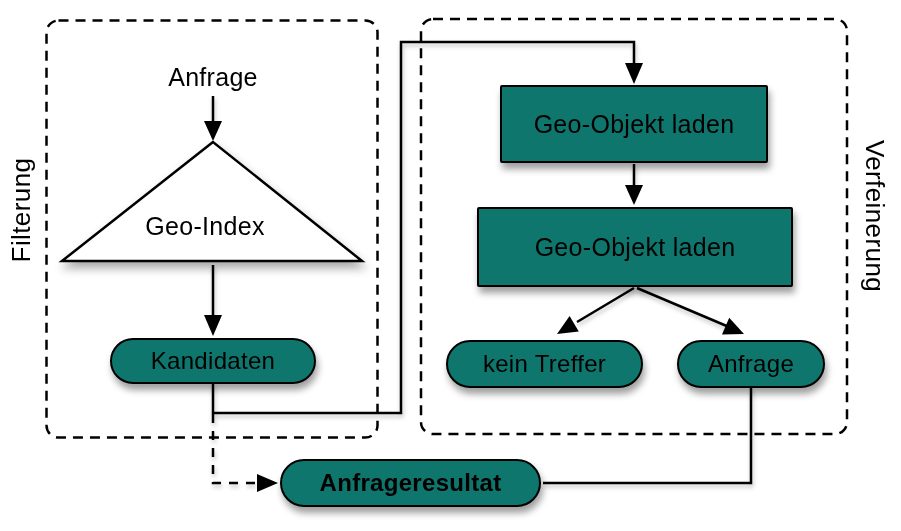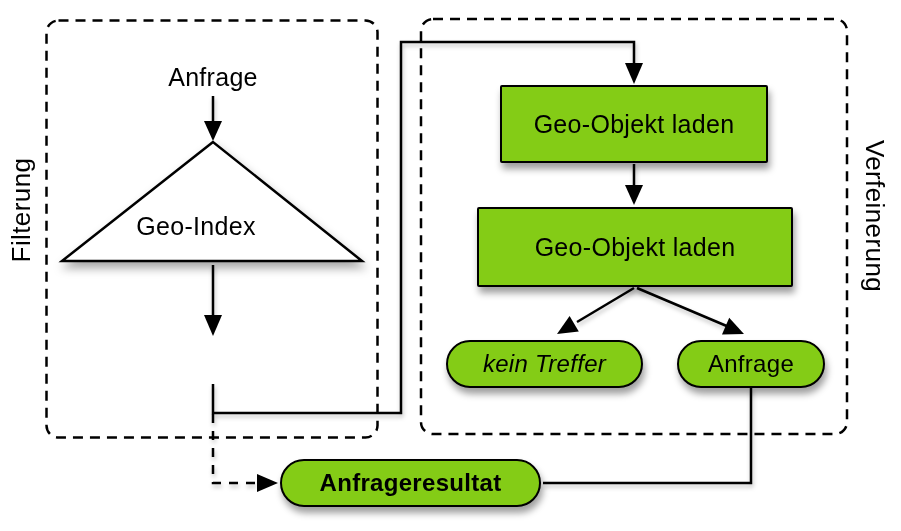--- a/index.html
+++ b/index.html
@@ -9,21 +9,21 @@
     background:#ffffff;
     font-family:"Liberation Sans", sans-serif;
     color:#000;
     overflow:hidden;
   }
   svg{position:absolute;left:0;top:0;overflow:visible;}
   .layer{position:absolute;left:0;top:0;width:901px;height:531px;pointer-events:none;}
   .node{
     position:absolute;
     display:flex;align-items:center;justify-content:center;
-    background:#84cc16;
+    background:#0f766e;
     border:2.5px solid #000;
     font-size:24px;
     letter-spacing:0.3px;
     box-shadow:2px 6px 7px rgba(0,0,0,0.38);
     box-sizing:border-box;
     white-space:nowrap;
   }
   .rect{border-radius:2px;font-size:25px;}
   .capsule{border-radius:999px;}
   .plain-label{
@@ -91,22 +91,23 @@
   <div class="side-label rot-ccw" style="left:-69px;top:190px;width:180px;height:40px;">Filterung</div>
   <div class="side-label rot-cw" style="left:765px;top:196px;width:220px;height:40px;">Verfeinerung</div>
 
   <div class="plain-label" style="left:140px;top:62px;width:146px;height:30px;">Anfrage</div>
 
   <div class="triangle-wrap">
     <svg width="314" height="132" viewBox="0 0 314 132">
       <polygon points="157,7 6,126 306,126" fill="#ffffff" stroke="#000" stroke-width="2.5" stroke-linejoin="miter"></polygon>
     </svg>
   </div>
-  <div class="plain-label" style="left:76px;top:210px;width:240px;height:32px;">Geo-Index</div>
+  <div class="plain-label" style="left:85px;top:210px;width:240px;height:32px;">Geo-Index</div>
 
   <div class="node rect" style="left:500px;top:85px;width:268px;height:78px;">Geo-Objekt laden</div>
   <div class="node rect" style="left:477px;top:207px;width:316px;height:80px;">Geo-Objekt laden</div>
 
-  <div class="node capsule" style="left:446px;top:340px;width:197px;height:48px;font-style:italic;">kein Treffer</div>
+  <div class="node capsule" style="left:110px;top:338px;width:206px;height:46px;">Kandidaten</div>
+  <div class="node capsule" style="left:446px;top:340px;width:197px;height:48px;">kein Treffer</div>
   <div class="node capsule" style="left:677px;top:340px;width:148px;height:48px;">Anfrage</div>
   <div class="node capsule" style="left:280px;top:459px;width:261px;height:48px;font-weight:bold;">Anfrageresultat</div>
 
 </div>
 
 </body></html>

